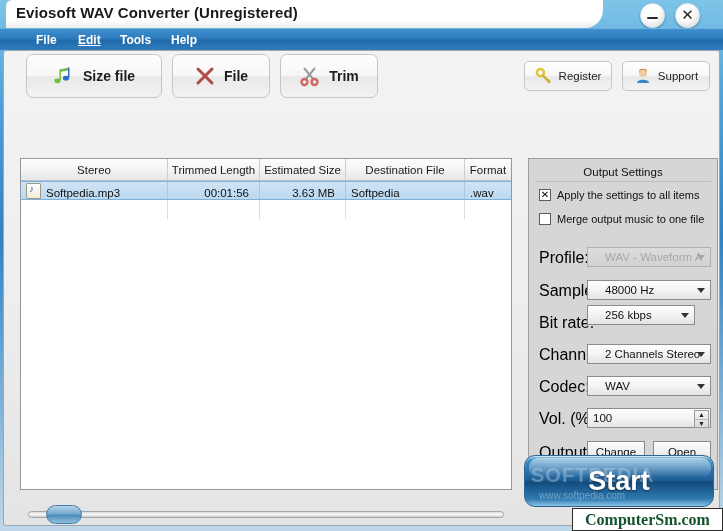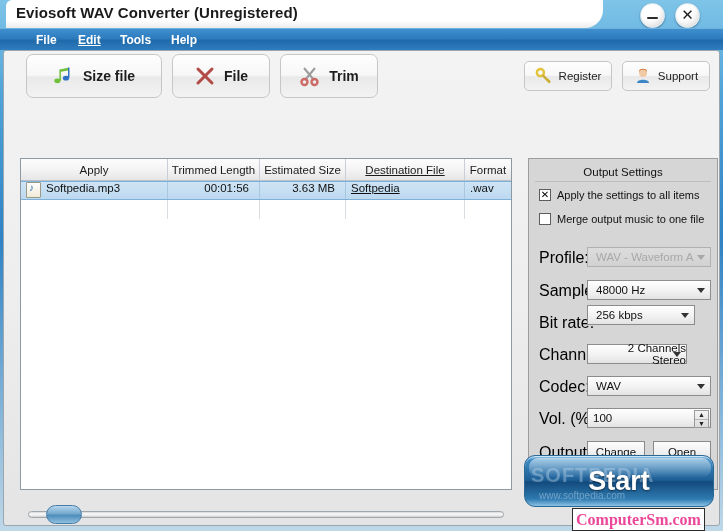--- a/index.html
+++ b/index.html
@@ -88,28 +88,28 @@
     font-size:11.5px;color:#1a1a1a;border-right:1px solid #c8ced3;
     box-sizing:border-box;height:100%;
   }
   .lrow{
     display:flex;height:19px;width:100%;
     background:linear-gradient(180deg,#cfe4f5 0%,#bcd9f0 100%);
     border-top:1px solid #7fb0d8;border-bottom:1px solid #7fb0d8;
     box-sizing:border-box;
   }
   .lrow div{
-    display:flex;align-items:flex-start;font-size:11.5px;color:#111;
+    display:flex;align-items:flex-end;font-size:11.5px;color:#111;
     border-right:1px solid #a9c7de;box-sizing:border-box;height:100%;
     padding:0 5px;
   }
   .lbody-empty{display:flex;width:100%;height:19px;box-sizing:border-box;}
   .lbody-empty div{border-right:1px solid #d8dde1;box-sizing:border-box;height:100%;}
   .c0{width:147px;} .c1{width:92px;} .c2{width:86px;}
-  .c3{width:119px;text-decoration:underline;} .c4{width:46px;border-right:none !important;}
+  .c3{width:119px;} .c4{width:46px;border-right:none !important;}
   .cell-r{justify-content:flex-end !important;padding-right:10px !important;}
   .note-ic{
     width:13px;height:14px;margin-right:5px;flex:0 0 auto;
     background:linear-gradient(180deg,#ffffff 0%,#f0ead8 100%);
     border:1px solid #9a9a86;position:relative;border-radius:1px;
   }
   .note-ic:after{
     content:"\266A";position:absolute;left:2px;top:-1px;font-size:10px;color:#2d6fb5;
   }
 
@@ -129,21 +129,21 @@
     box-sizing:border-box;display:flex;align-items:center;justify-content:center;
     font-size:10px;font-weight:bold;color:#000;font-family:"DejaVu Sans",sans-serif;line-height:1;
   }
   .chkrow span.t{font-size:11px;color:#111;}
   .frow{position:absolute;left:10px;height:21px;display:flex;align-items:center;}
   .combo{
     position:absolute;height:20px;
     background:linear-gradient(180deg,#ffffff 0%,#f2f2f2 55%,#e3e3e3 100%);
     border:1px solid #8c8c8c;box-sizing:border-box;
     display:flex;align-items:center;
-    font-size:11.5px;color:#111;padding-left:8px;
+    font-size:11.5px;color:#111;padding-left:17px;
   }
   .combo.dis{
     background:linear-gradient(180deg,#dcdcdc 0%,#d2d2d2 100%);
     border:1px solid #b0b0b0;color:#a8a8a8;
   }
   .arrow{
     position:absolute;right:5px;top:7px;width:0;height:0;
     border-left:4px solid transparent;border-right:4px solid transparent;
     border-top:5px solid #333;
   }
@@ -203,24 +203,24 @@
     color:rgba(190,215,235,.40);letter-spacing:1px;
   }
   .startbtn .wm2{
     position:absolute;left:14px;top:34px;font-size:10px;color:rgba(200,220,238,.45);
   }
   .startbtn .slab{
     position:relative;font-size:27px;font-weight:bold;color:#ffffff;
     text-shadow:0 1px 2px rgba(0,0,0,.5);
   }
   .csmark{
-    position:absolute;left:572px;top:508px;width:133px;height:23px;
+    position:absolute;left:572px;top:508px;width:151px;height:23px;
     background:#ffffff;border:1px solid #2b2b2b;box-sizing:border-box;
     display:flex;align-items:center;justify-content:center;
-    font-family:"Liberation Serif",serif;font-size:16px;font-weight:bold;color:#ec4899;
+    font-family:"Liberation Serif",serif;font-size:16px;font-weight:bold;color:#14532d;
   }
 </style>
 </head>
 <body>
 
 <div id="app">
 
   <div class="titlebar">
     <div class="title-plate"></div>
     <div class="title-text">Eviosoft WAV Converter (Unregistered)</div>
@@ -283,21 +283,21 @@
       <svg width="18" height="18" viewBox="0 0 18 18">
         <circle cx="5.4" cy="5.6" r="3.6" fill="none" stroke="#e3c33a" stroke-width="2.4"></circle>
         <line x1="7.6" y1="8.2" x2="15" y2="15.6" stroke="#c9ae33" stroke-width="2.4"></line>
         <line x1="12.4" y1="14.4" x2="14.2" y2="12.6" stroke="#c9ae33" stroke-width="2.2"></line>
       </svg>
       <span class="lbl">Register</span>
     </div>
 
     <div class="listbox">
       <div class="lhead">
-        <div class="c0">Apply</div>
+        <div class="c0">Stereo</div>
         <div class="c1">Trimmed Length</div>
         <div class="c2">Estimated Size</div>
         <div class="c3">Destination File</div>
         <div class="c4">Format</div>
       </div>
 
       <div class="lrow">
         <div class="c0">
           <span class="note-ic"></span>
           <span>Softpedia.mp3</span>
@@ -342,21 +342,21 @@
         <span class="arrow"></span>
       </div>
 
       <div class="frow" style="top:153px;">Bit rate:</div>
       <div class="combo" style="left:58px;top:146px;width:108px;align-items:center;">
         <span>256 kbps</span>
         <span class="arrow"></span>
       </div>
 
       <div class="frow" style="top:185px;">Channels:</div>
-      <div class="combo" style="left:58px;top:185px;width:100px;text-align:right;">
+      <div class="combo" style="left:58px;top:185px;width:124px;text-align:right;">
         <span>2 Channels Stereo</span>
         <span class="arrow"></span>
       </div>
 
       <div class="frow" style="top:217px;">Codec:</div>
       <div class="combo" style="left:58px;top:217px;width:124px;">
         <span>WAV</span>
         <span class="arrow"></span>
       </div>
 

